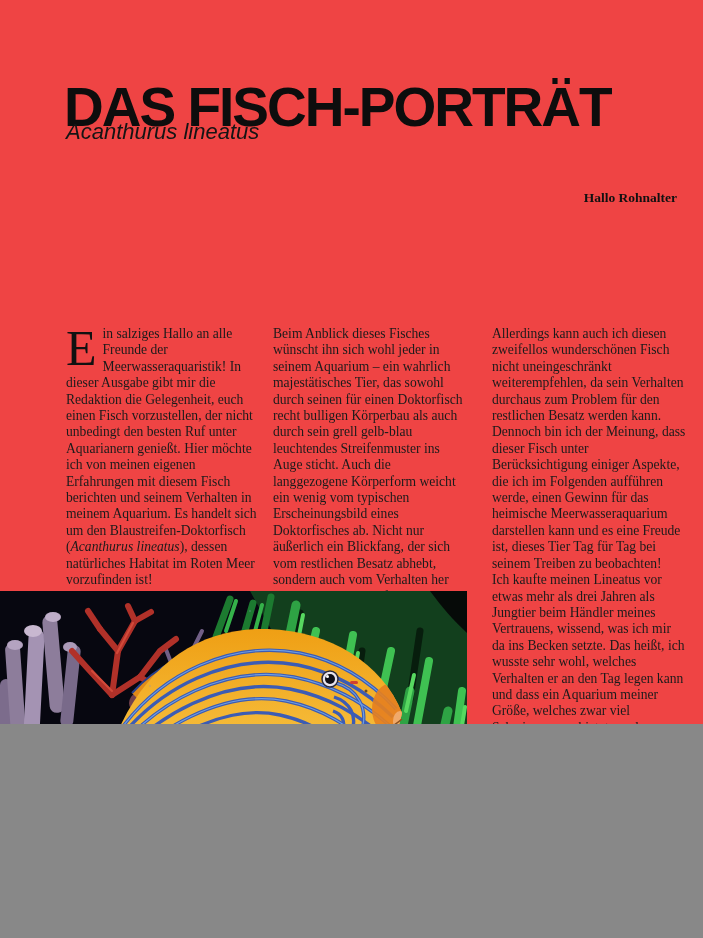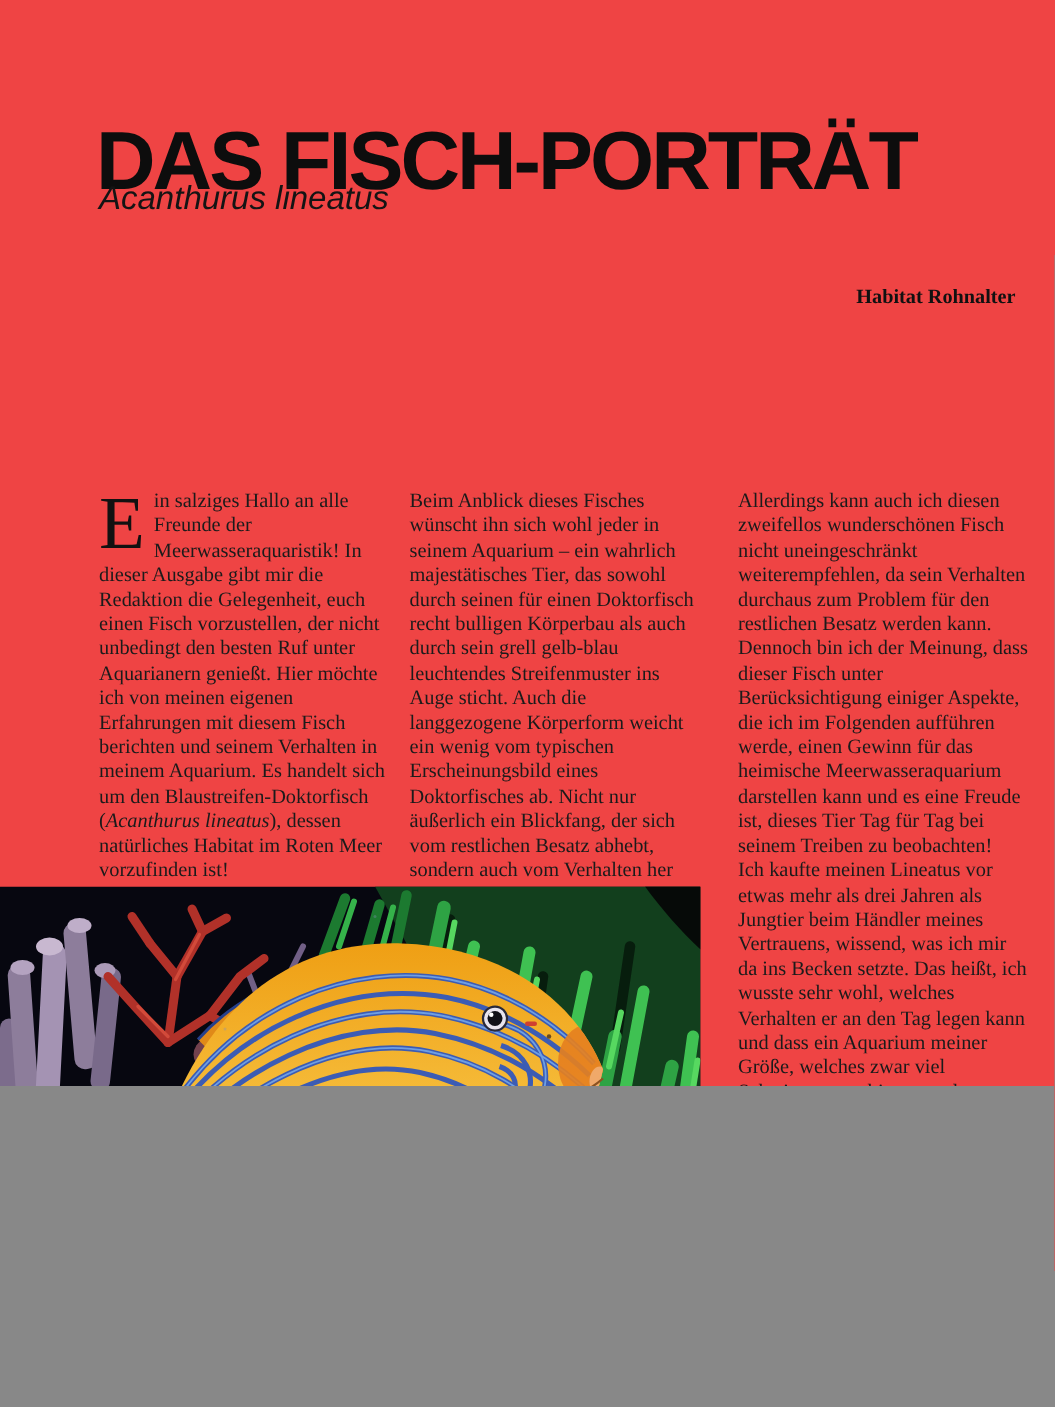--- a/index.html
+++ b/index.html
@@ -57,21 +57,21 @@
   }
   .photo svg{display:block;}
 </style>
 </head>
 <body>
 
 <div class="page">
 
   <h1 class="title">DAS FISCH-PORTRÄT</h1>
   <div class="subtitle">Acanthurus lineatus</div>
-  <div class="author">Habitat Rohnalter</div>
+  <div class="author">Hallo Rohnalter</div>
 
   <div class="col col-1">
     <p><span class="dropcap">E</span><span>in salziges Hallo an alle Freunde der Meerwasseraquaristik! In dieser Ausgabe gibt mir die Redaktion die Gelegenheit, euch einen Fisch vorzustellen, der nicht unbedingt den besten Ruf unter Aquarianern genießt. Hier möchte ich von meinen eigenen Erfahrungen mit diesem Fisch berichten und seinem Verhalten in meinem Aquarium. Es handelt sich um den Blaustreifen-Doktorfisch (</span><em class="species">Acanthurus lineatus</em><span>), dessen natürliches Habitat im Roten Meer vorzufinden ist!</span></p>
   </div>
 
   <div class="col col-2">
     <p>Beim Anblick dieses Fisches wünscht ihn sich wohl jeder in seinem Aquarium – ein wahrlich majestätisches Tier, das sowohl durch seinen für einen Doktorfisch recht bulligen Körperbau als auch durch sein grell gelb-blau leuchtendes Streifenmuster ins Auge sticht. Auch die langgezogene Körperform weicht ein wenig vom typischen Erscheinungsbild eines Doktorfisches ab. Nicht nur äußerlich ein Blickfang, der sich vom restlichen Besatz abhebt, sondern auch vom Verhalten her ein echter Charakterfisch!</p>
   </div>
 
   <div class="col col-3">

